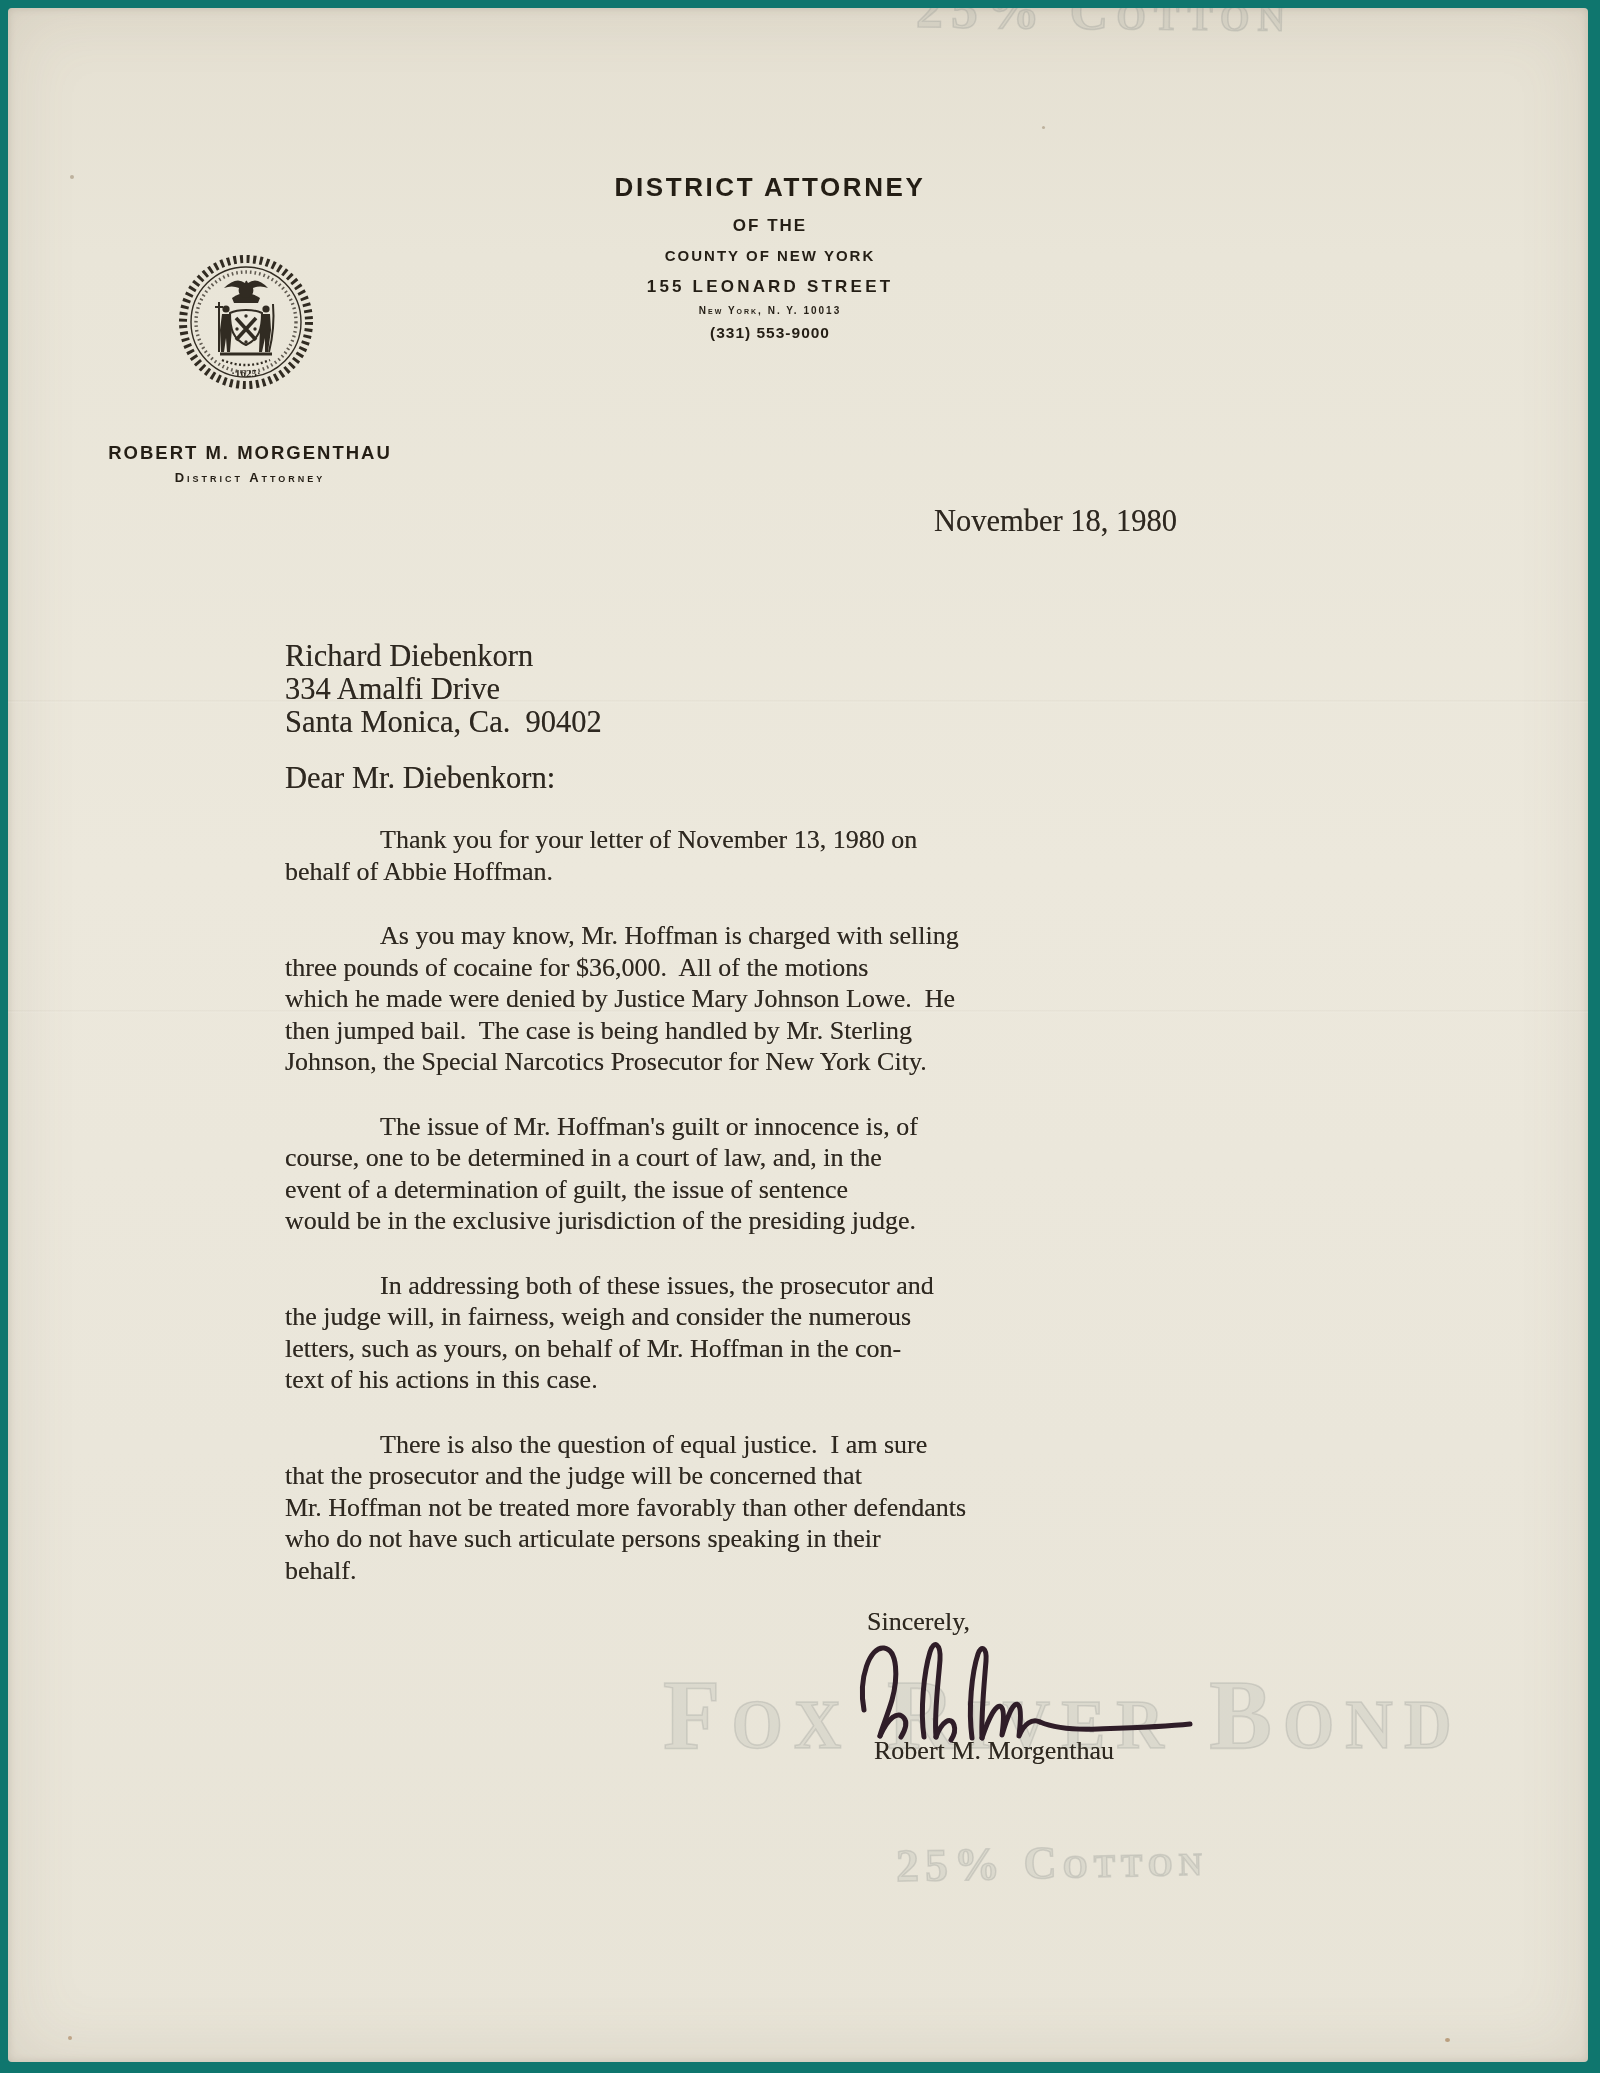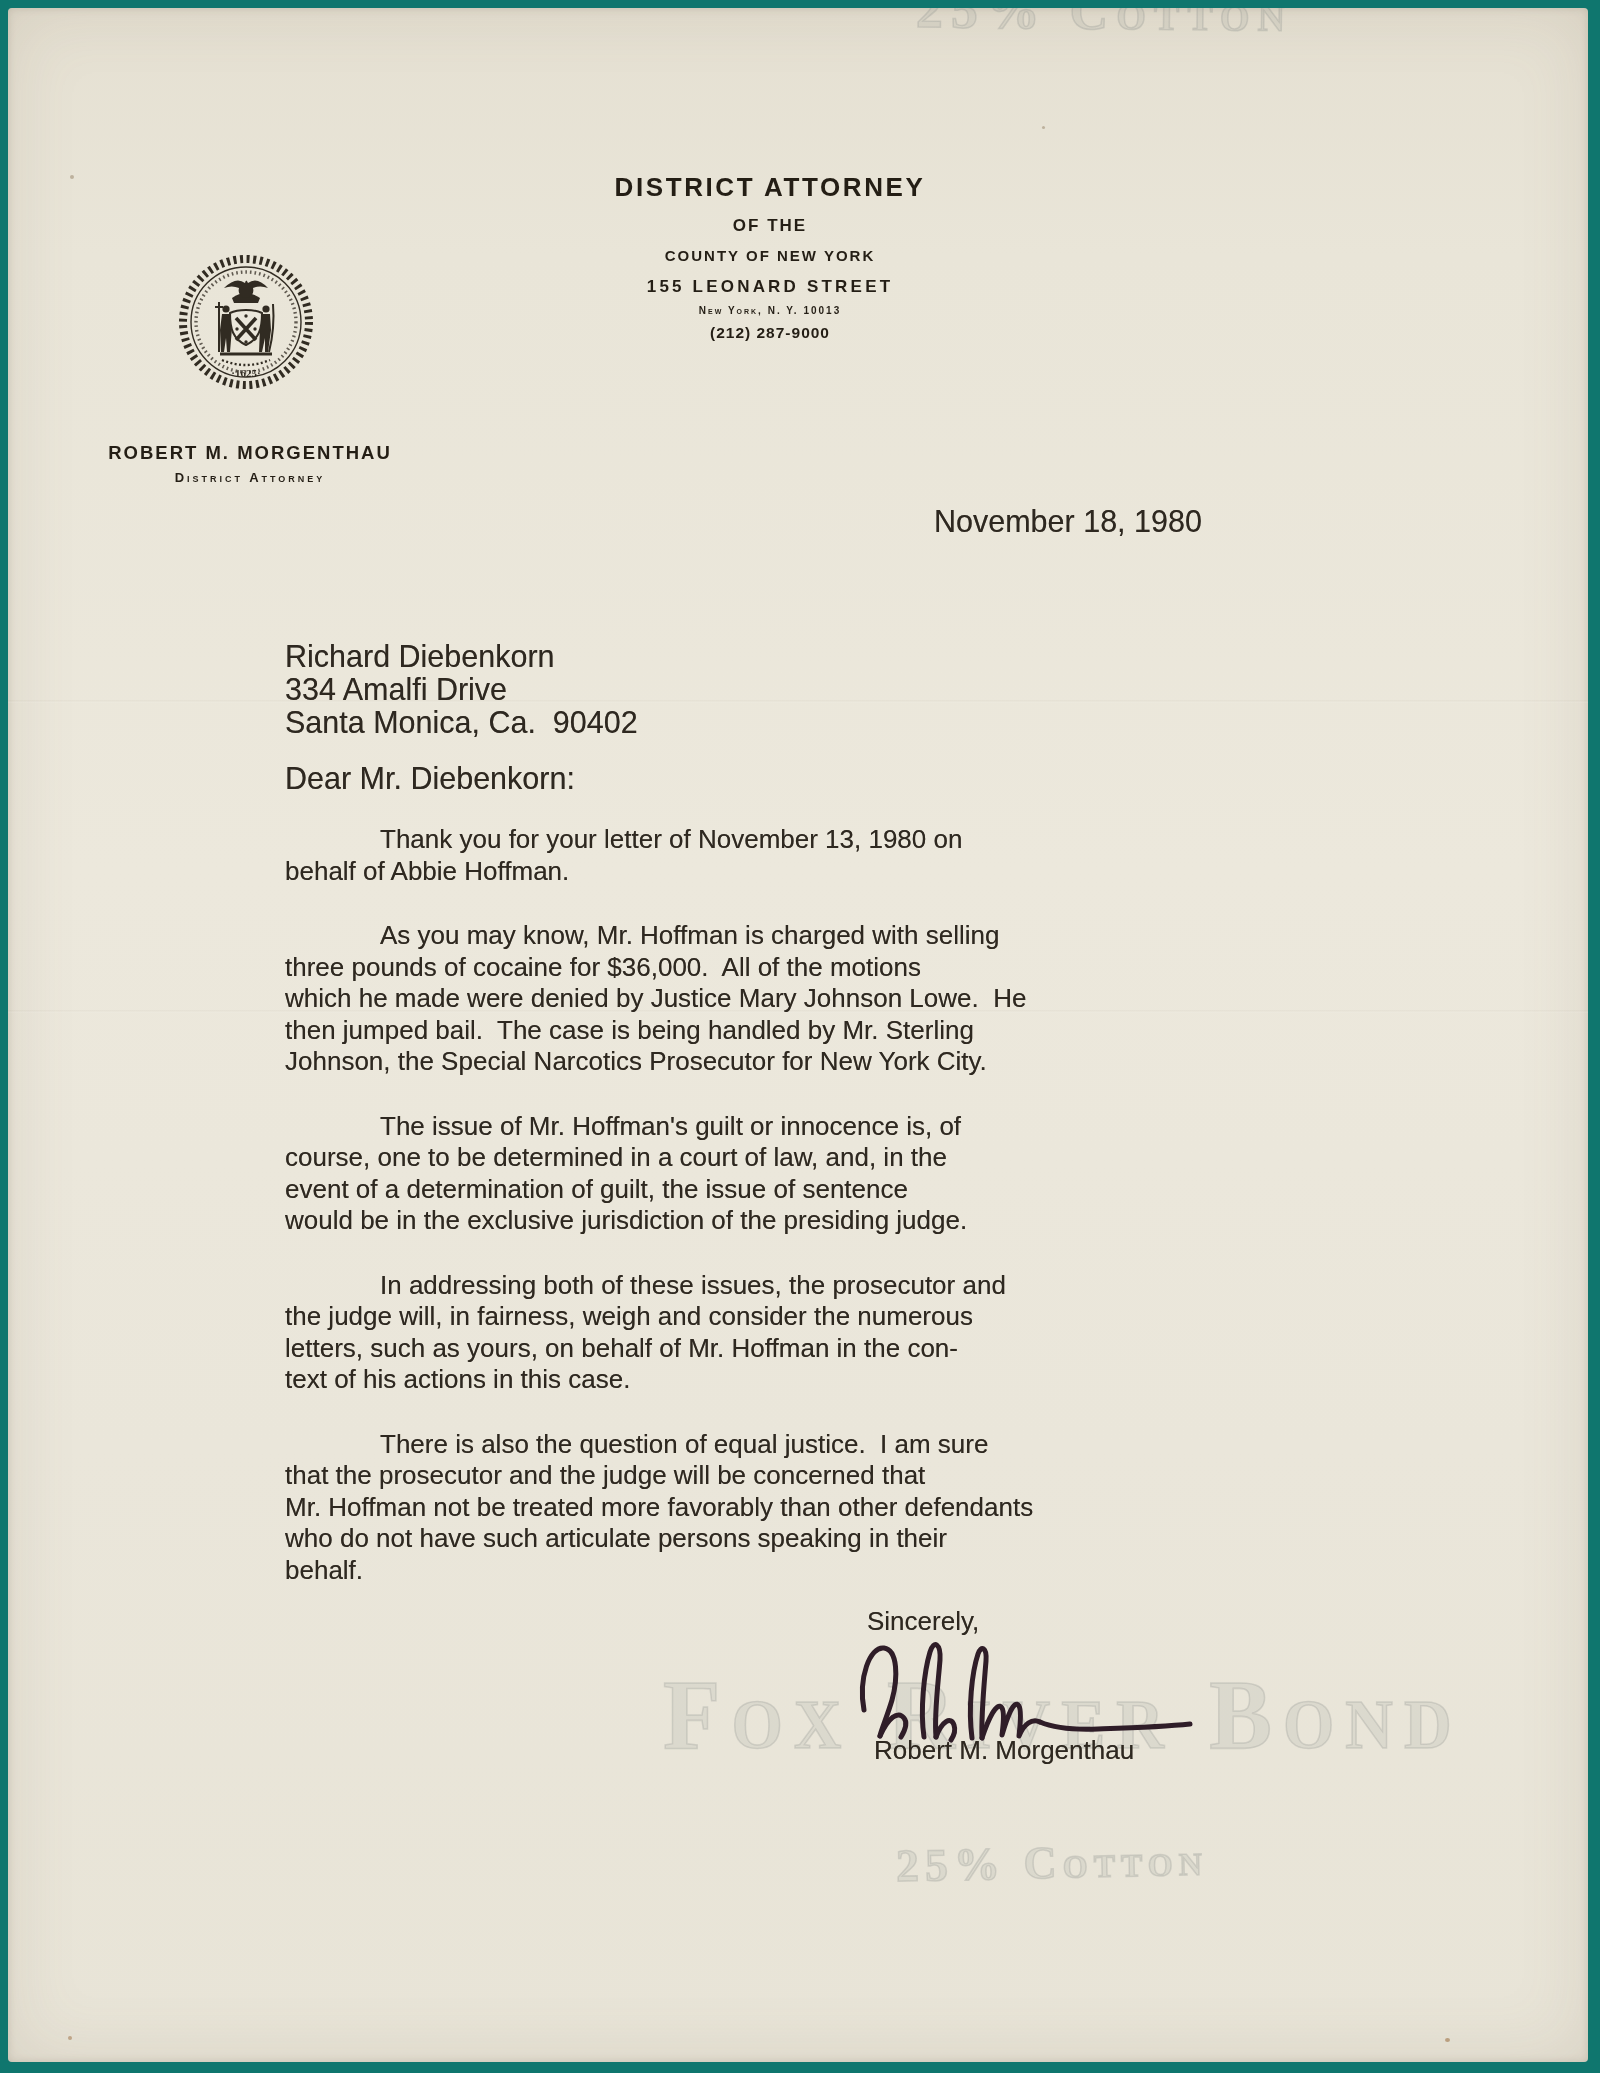--- a/index.html
+++ b/index.html
@@ -16,21 +16,21 @@
   .lh-ofthe{font-size:17px;font-weight:bold;letter-spacing:2px;margin-top:13px;}
   .lh-county{font-size:15px;font-weight:bold;letter-spacing:2px;margin-top:11px;}
   .lh-street{font-size:17px;font-weight:bold;letter-spacing:3.2px;margin-top:13px;}
   .lh-city{font-size:10px;font-weight:bold;letter-spacing:2px;margin-top:8px;font-variant:small-caps;}
   .lh-phone{font-size:15.5px;font-weight:bold;letter-spacing:1px;margin-top:8px;}
   .seal{position:absolute;left:168px;top:244px;width:140px;height:140px;opacity:0.93;}
   .official{position:absolute;left:52px;top:434px;width:380px;text-align:center;color:#241e15;}
   .official-name{font-size:18.5px;font-weight:bold;letter-spacing:2px;}
   .official-title{font-size:13px;font-weight:bold;letter-spacing:3px;margin-top:6px;font-variant:small-caps;}
   
-  .tw{font-family:Liberation Sans, sans-serif;color:#2e2820;
+  .tw{font-family:Liberation Serif, serif;color:#2e2820;
       text-shadow:0 0 0.5px rgba(46,40,32,0.55);}
   .tw-lg{font-size:30.5px;line-height:33px;}
   .tw-md{font-size:26px;line-height:31.5px;}
   .date{position:absolute;left:926px;top:497px;white-space:pre;}
   .recipient{position:absolute;left:277px;top:632px;}
   .salutation{position:absolute;left:277px;top:754px;white-space:pre;}
   .body-block{position:absolute;left:277px;top:816px;width:1040px;}
   .para{margin:0 0 33px 0;}
   .line{white-space:pre;}
   .ind{padding-left:95px;}
@@ -66,21 +66,21 @@
     <div class="speck" style="left:1034px;top:118px;width:3px;height:3px"></div>
     <div class="speck" style="left:1437px;top:2030px;width:5px;height:4px;background:rgba(146,96,46,0.5)"></div>
     <div class="speck" style="left:60px;top:2028px;width:4px;height:4px;background:rgba(146,96,46,0.45)"></div>
 
     <div class="lh">
       <div class="lh-office">DISTRICT ATTORNEY</div>
       <div class="lh-ofthe">OF THE</div>
       <div class="lh-county">COUNTY OF NEW YORK</div>
       <div class="lh-street">155 LEONARD STREET</div>
       <div class="lh-city">New York, N. Y. 10013</div>
-      <div class="lh-phone">(212) 287-9000</div>
+      <div class="lh-phone">(331) 553-9000</div>
     </div>
 
     <svg class="seal" viewBox="0 0 140 140">
       <g fill="none" stroke="#241e15">
         <circle cx="70" cy="70" r="63" stroke-width="8" stroke-dasharray="3 3.6"></circle>
         <circle cx="70" cy="70" r="55" stroke-width="1.4"></circle>
         <circle cx="70" cy="70" r="50" stroke-width="3.4" stroke-dasharray="1.6 3" opacity="0.75"></circle>
       </g>
       <g fill="#241e15" stroke="none">
         <path d="M56 46 q14 -10 28 0 l-2 5 h-24 z"></path>

